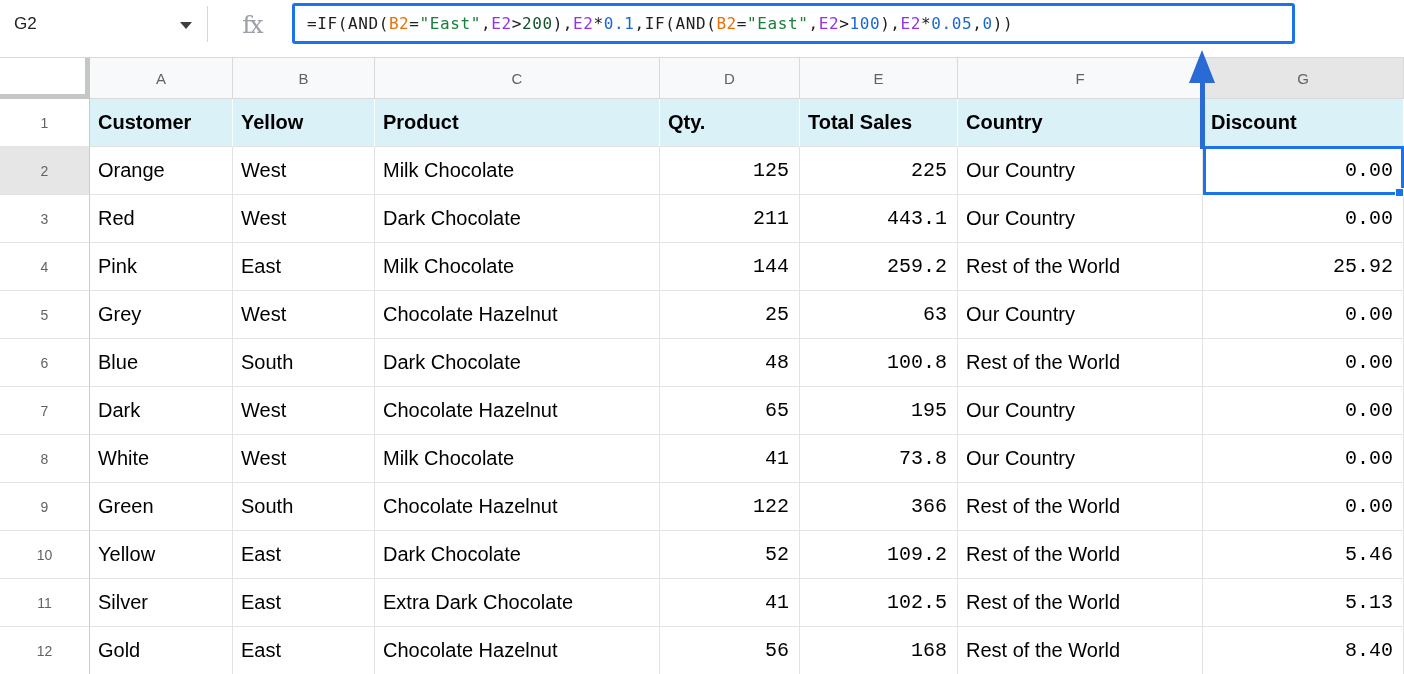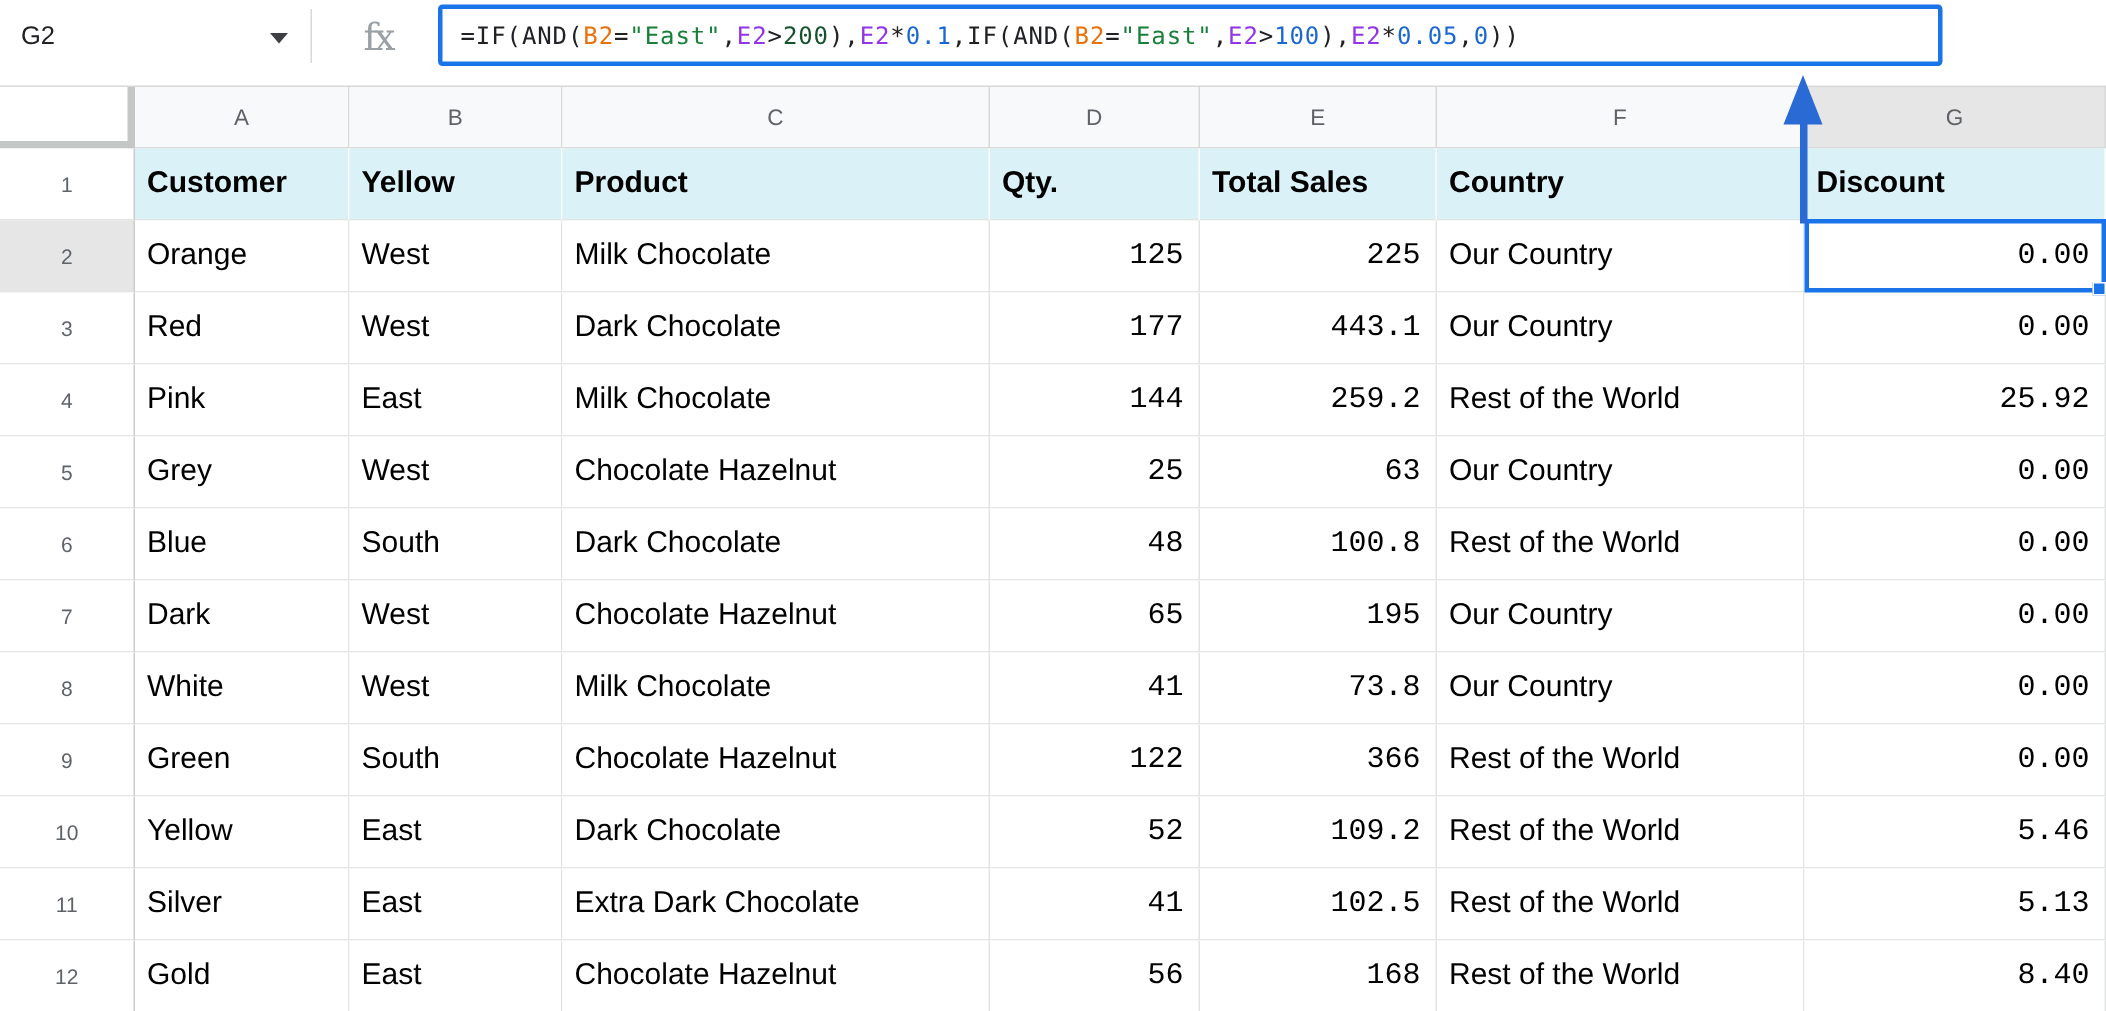--- a/index.html
+++ b/index.html
@@ -160,21 +160,21 @@
       <div class="cell">West</div>
       <div class="cell">Milk Chocolate</div>
       <div class="cell num">125</div>
       <div class="cell num">225</div>
       <div class="cell">Our Country</div>
       <div class="cell num">0.00</div>
       <div class="rowhdr">3</div>
       <div class="cell">Red</div>
       <div class="cell">West</div>
       <div class="cell">Dark Chocolate</div>
-      <div class="cell num">177</div>
+      <div class="cell num">211</div>
       <div class="cell num">443.1</div>
       <div class="cell">Our Country</div>
       <div class="cell num">0.00</div>
       <div class="rowhdr">4</div>
       <div class="cell">Pink</div>
       <div class="cell">East</div>
       <div class="cell">Milk Chocolate</div>
       <div class="cell num">144</div>
       <div class="cell num">259.2</div>
       <div class="cell">Rest of the World</div>

